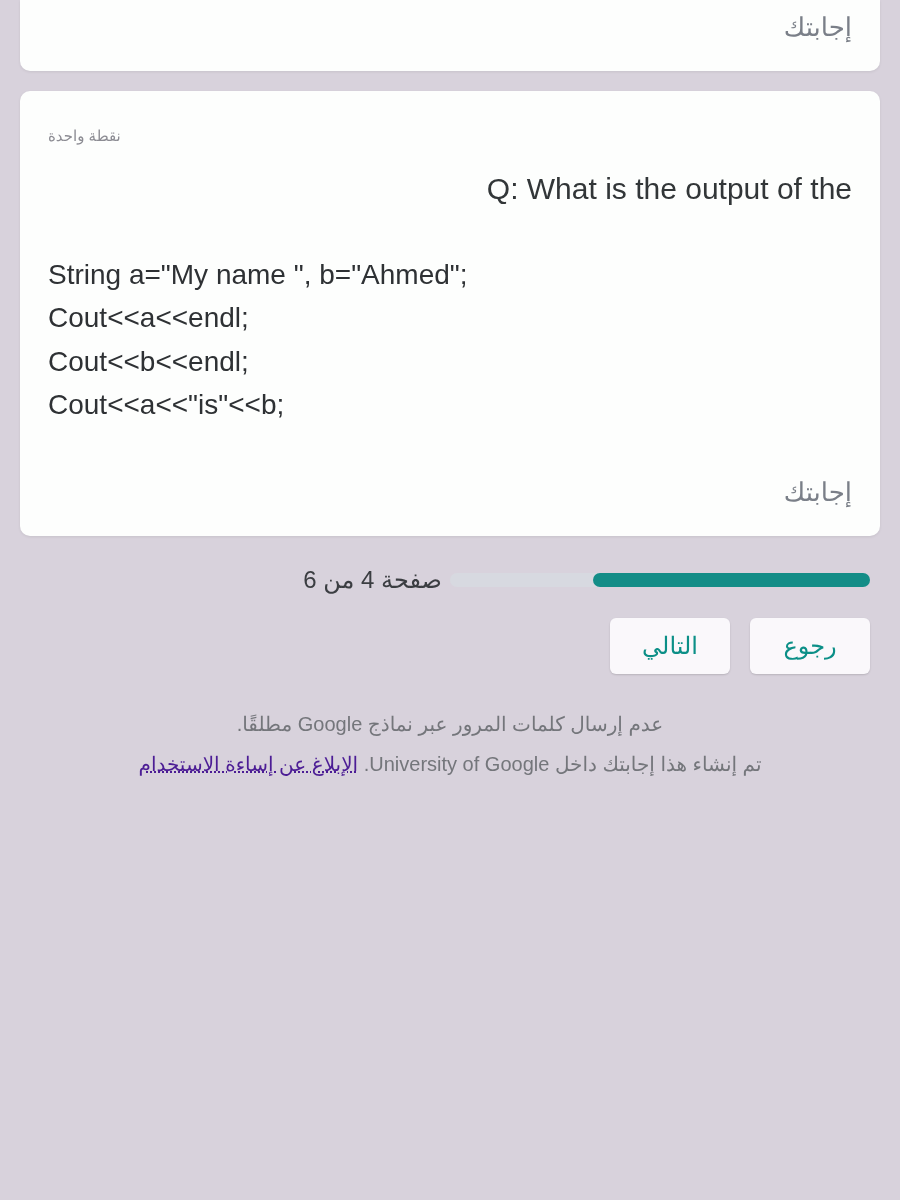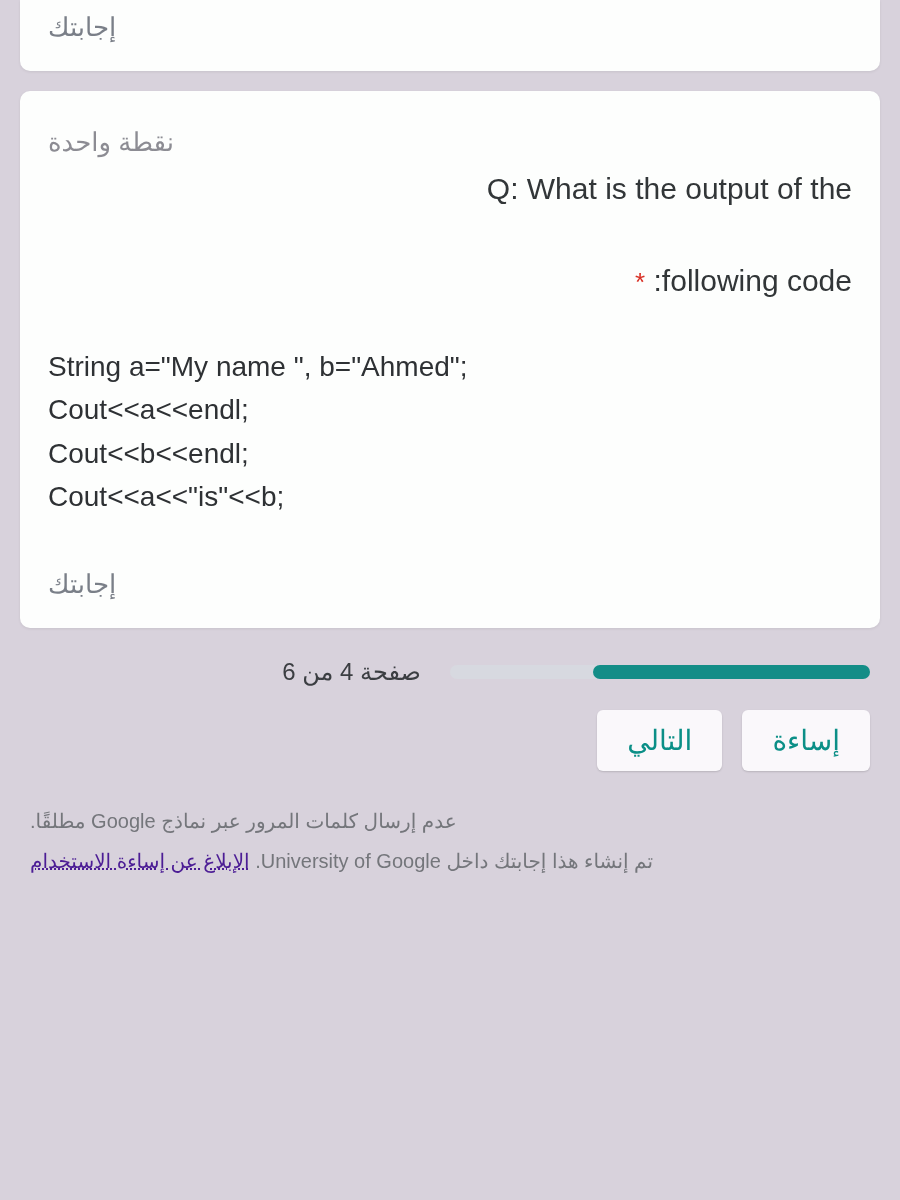--- a/index.html
+++ b/index.html
@@ -21,35 +21,35 @@
   }
   .answer-card-top {
     margin-top: 0;
     border-top-left-radius: 0;
     border-top-right-radius: 0;
     padding-top: 12px;
   }
   .answer-label {
     color: #7a7f88;
     font-size: 26px;
-    text-align: left;
+    text-align: right;
   }
   .question-card {
     padding-top: 30px;
   }
   .q-header {
     display: flex;
     flex-direction: row;
     justify-content: space-between;
     align-items: flex-start;
     margin-bottom: 40px;
   }
   .points {
     color: #8c8c93;
-    font-size: 26px;
+    font-size: 15px;
     white-space: nowrap;
     padding-top: 6px;
   }
   .q-title-block {
     text-align: right;
     direction: rtl;
   }
   .q-title {
     color: #323638;
     font-size: 30px;
@@ -70,21 +70,21 @@
     color: #2e3134;
     line-height: 1.55;
     margin-bottom: 50px;
     font-family: Arial, sans-serif;
     white-space: pre-line;
   }
   .progress-row {
     display: flex;
     align-items: center;
     justify-content: flex-start;
-    gap: 29px;
+    gap: 8px;
     padding: 10px 10px 20px 10px;
     direction: rtl;
   }
   .progress-bar {
     flex: 0 0 auto;
     width: 420px;
     height: 14px;
     background: #d7d9e0;
     border-radius: 7px;
     overflow: hidden;
@@ -106,29 +106,29 @@
     justify-content: flex-start;
     gap: 20px;
     padding: 4px 10px 30px 10px;
     direction: rtl;
   }
   .btn {
     background: #faf8fb;
     border: none;
     border-radius: 6px;
     padding: 14px 30px;
-    font-size: 28px;
+    font-size: 24px;
     cursor: pointer;
     box-shadow: 0 1px 2px rgba(0,0,0,0.15);
     min-width: 120px;
   }
   .btn-back { color: #0b8f87; }
   .btn-next { color: #0b8f87; }
   .footer {
-    text-align: left;
+    text-align: center;
     color: #74767b;
     font-size: 20px;
     line-height: 2.0;
     padding: 0 10px;
   }
   .footer a {
     color: #4c1d95;
     text-decoration: underline dotted;
   }
   .footer .ltr { direction: ltr; unicode-bidi: embed; }
@@ -137,45 +137,41 @@
 <body>
 
 <div class="card answer-card-top">
   <div class="answer-label">إجابتك</div>
 </div>
 
 <div class="card question-card">
   <div class="q-header">
     <div class="q-title-block">
       <div class="q-title">Q: What is the output of the</div>
-      <div class="q-title">
-        <span class="required">*</span>
-        <span>:following code</span>
-      </div>
     </div>
     <div class="points">نقطة واحدة</div>
   </div>
 
   <div class="code-block">String a="My name ", b="Ahmed";
 Cout&lt;&lt;a&lt;&lt;endl;
 Cout&lt;&lt;b&lt;&lt;endl;
 Cout&lt;&lt;a&lt;&lt;"is"&lt;&lt;b;</div>
 
   <div class="answer-label">إجابتك</div>
 </div>
 
 <div class="progress-row">
   <div class="progress-bar">
     <div class="progress-fill" style="width:66%"></div>
   </div>
   <div class="page-label">صفحة 4 من 6</div>
 </div>
 
 <div class="button-row">
-  <button class="btn btn-back">إساءة</button>
+  <button class="btn btn-back">رجوع</button>
   <button class="btn btn-next">التالي</button>
 </div>
 
 <div class="footer">
   <div>عدم إرسال كلمات المرور عبر نماذج Google مطلقًا.</div>
   <div>
     <span>تم إنشاء هذا إجابتك داخل </span><span class="ltr">University of Google</span><span>. </span><a href="#">الإبلاغ عن إساءة الاستخدام</a>
   </div>
 </div>
 

